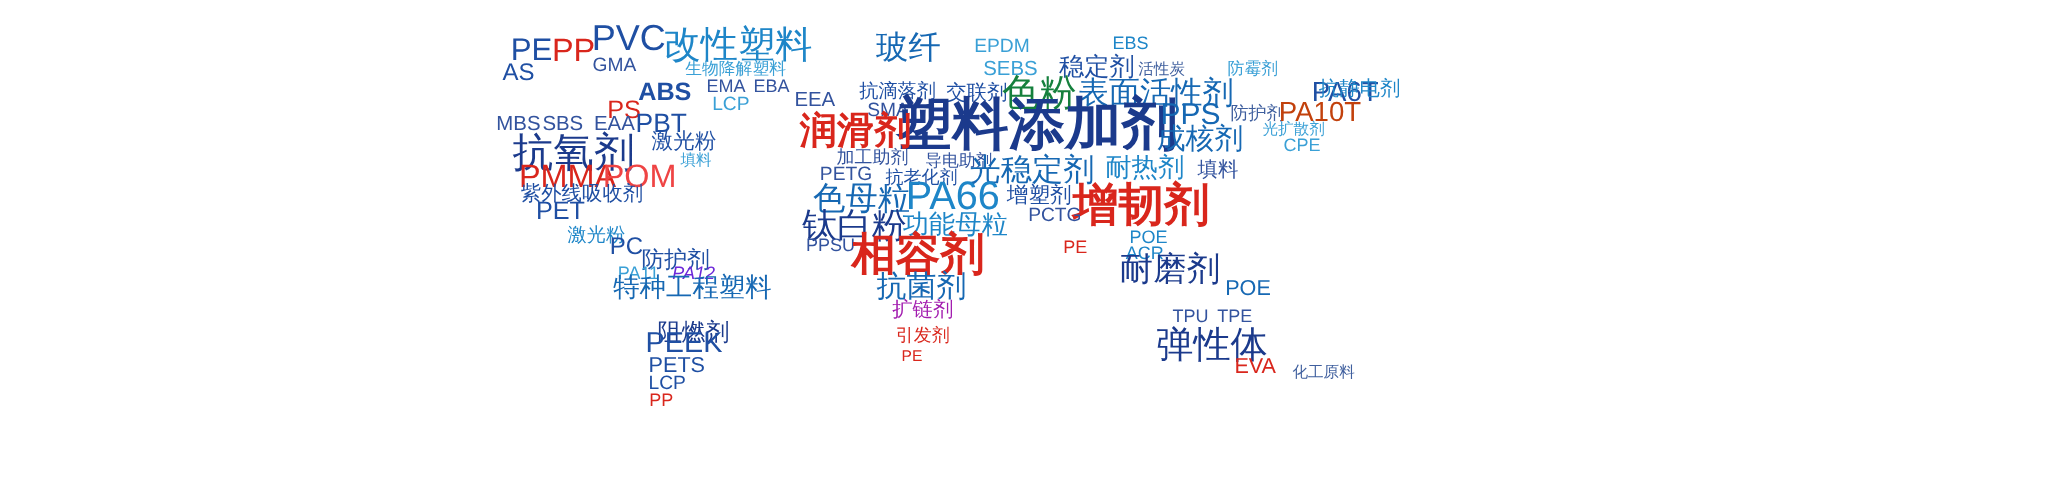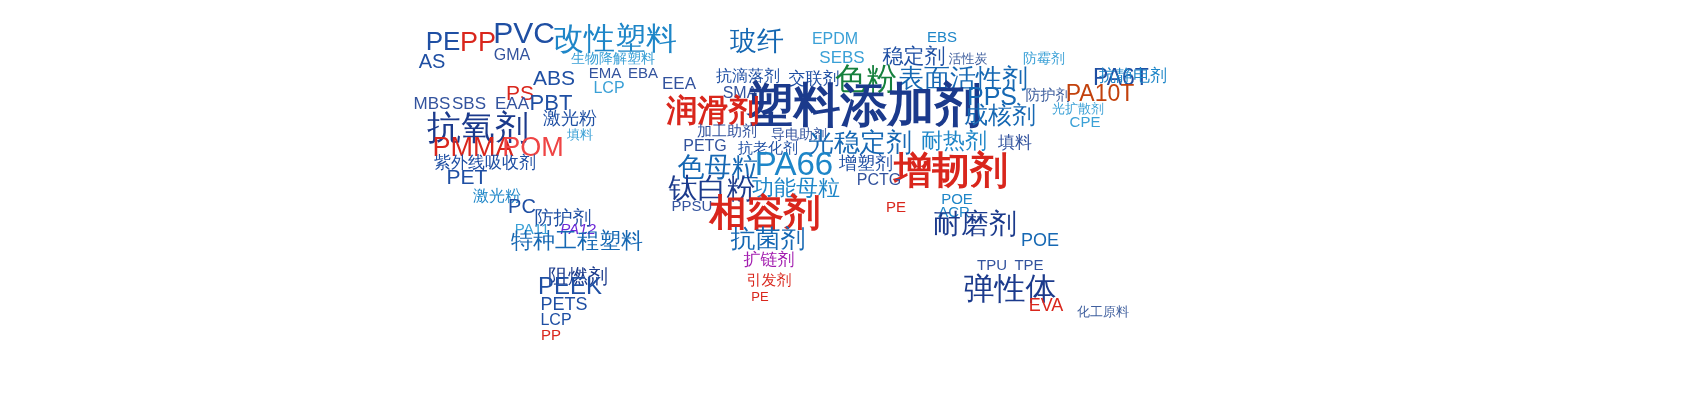--- a/index.html
+++ b/index.html
@@ -38,21 +38,21 @@
     <span class="word word-cn" style="left: 615px; top: 38px; font-size: 31px; color: rgb(30, 134, 200); font-weight: normal;">改性塑料</span>
     <span class="word word-cn" style="left: 757px; top: 40px; font-size: 27px; color: rgb(22, 104, 179); font-weight: normal;">玻纤</span>
     <span class="word word-en" style="left: 835px; top: 39px; font-size: 16px; color: rgb(58, 160, 214); font-weight: normal;">EPDM</span>
     <span class="word word-en" style="left: 942px; top: 36px; font-size: 15px; color: rgb(30, 134, 200); font-weight: normal;">EBS</span>
     <span class="word word-en" style="left: 432px; top: 61px; font-size: 20px; color: rgb(31, 79, 163); font-weight: normal;">AS</span>
     <span class="word word-cn" style="left: 613px; top: 58px; font-size: 14px; color: rgb(58, 160, 214); font-weight: normal;">生物降解塑料</span>
     <span class="word word-en" style="left: 842px; top: 57px; font-size: 17px; color: rgb(58, 160, 214); font-weight: normal;">SEBS</span>
     <span class="word word-cn" style="left: 914px; top: 56px; font-size: 21px; color: rgb(31, 79, 163); font-weight: normal;">稳定剂</span>
     <span class="word word-cn" style="left: 968px; top: 58px; font-size: 13px; color: rgb(63, 95, 158); font-weight: normal;">活性炭</span>
     <span class="word word-cn" style="left: 1044px; top: 58px; font-size: 14px; color: rgb(58, 160, 214); font-weight: normal;">防霉剂</span>
-    <span class="word word-en" style="left: 554px; top: 77px; font-size: 21px; color: rgb(31, 79, 163); font-weight: normal;">ABS</span>
+    <span class="word word-en" style="left: 554px; top: 77px; font-size: 21px; color: rgb(31, 79, 163); font-weight: bold;">ABS</span>
     <span class="word word-en" style="left: 605px; top: 72px; font-size: 15px; color: rgb(51, 83, 158); font-weight: normal;">EMA</span>
     <span class="word word-en" style="left: 643px; top: 72px; font-size: 15px; color: rgb(51, 83, 158); font-weight: normal;">EBA</span>
     <span class="word word-en" style="left: 679px; top: 83px; font-size: 17px; color: rgb(51, 83, 158); font-weight: normal;">EEA</span>
     <span class="word word-cn" style="left: 748px; top: 76px; font-size: 16px; color: rgb(31, 79, 163); font-weight: normal;">抗滴落剂</span>
     <span class="word word-cn" style="left: 814px; top: 78px; font-size: 17px; color: rgb(31, 79, 163); font-weight: normal;">交联剂</span>
     <span class="word word-cn" style="left: 866px; top: 78px; font-size: 31px; color: #15803d; font-weight: normal;">色粉</span>
     <span class="word word-cn" style="left: 963px; top: 78px; font-size: 26px; color: rgb(22, 104, 179); font-weight: normal;">表面活性剂</span>
     <span class="word word-en" style="left: 1121px; top: 77px; font-size: 23px; color: rgb(31, 79, 163); font-weight: normal;">PA6T</span>
     <span class="word word-cn" style="left: 1133px; top: 75px; font-size: 17px; color: rgb(30, 134, 200); font-weight: normal;">抗静电剂</span>
     <span class="word word-en" style="left: 609px; top: 88px; font-size: 16px; color: rgb(58, 160, 214); font-weight: normal;">LCP</span>

